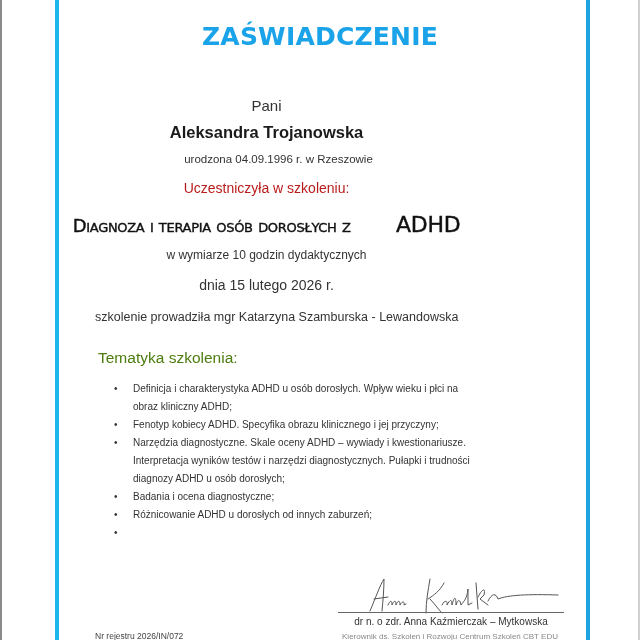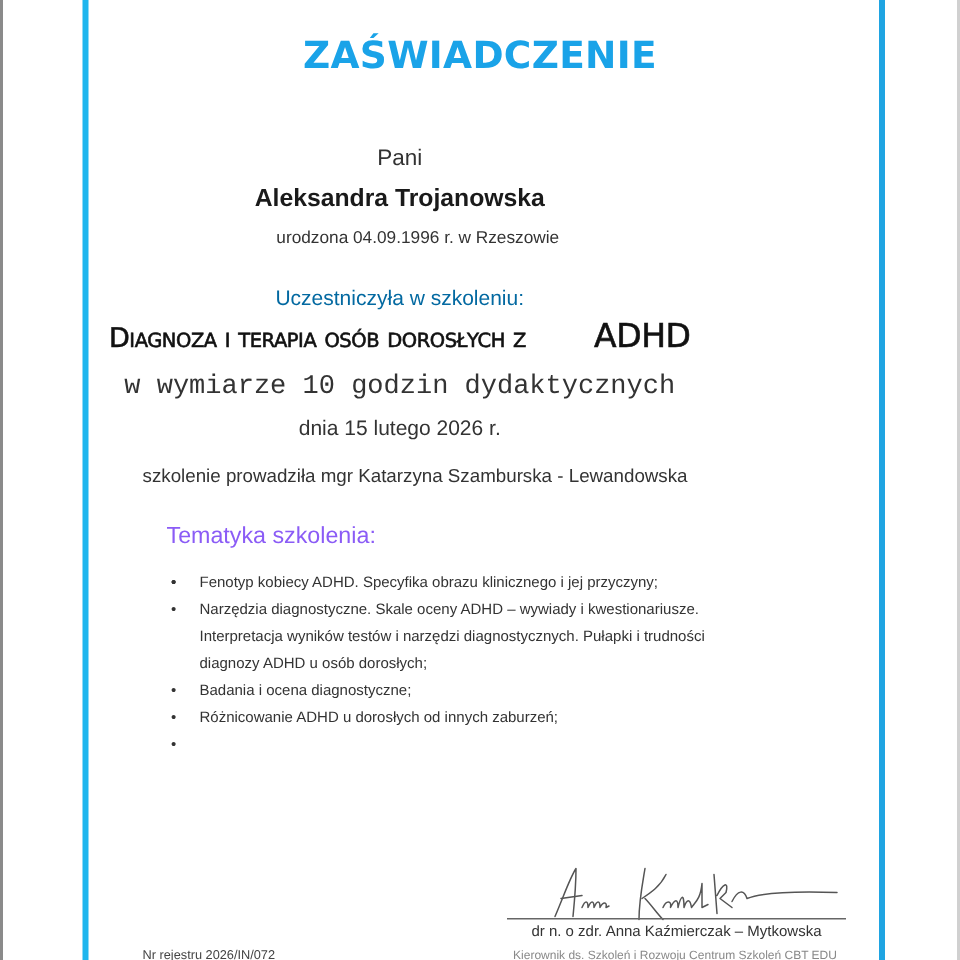--- a/index.html
+++ b/index.html
@@ -35,39 +35,39 @@
       font-size: 25px;
       letter-spacing: 0.2px;
       color: #1aa3e8;
     }
     .center {
       position: absolute; left: 0; width: 533px; text-align: center;
     }
     .salutation { top: 97px; font-size: 15px; color: #333; }
     .name { top: 123px; font-size: 16.5px; font-weight: bold; color: #1a1a1a; }
     .born { top: 153px; font-size: 11.5px; color: #333; margin-left: 12px; }
-    .participated { top: 190px; font-size: 14px; color: #0369a1; }
+    .participated { top: 180px; font-size: 14px; color: #b91c1c; }
     .course-title {
       top: 212px;
       font-family: "DejaVu Sans", sans-serif;
       font-size: 18px;
       font-variant: small-caps;
       font-weight: normal;
       color: #111;
       letter-spacing: -0.3px;
       -webkit-text-stroke: 0.4px #111;
     }
     .course-title .big { font-size: 22px; margin-left: 40px; }
-    .hours { top: 248px; font-size: 18px; color: #333; font-family: Liberation Mono, monospace; }
+    .hours { top: 248px; font-size: 12px; color: #333; }
     .date { top: 277px; font-size: 14px; color: #333; }
     .trainer {
       position: absolute; left: 95px; top: 310px; font-size: 12.5px; color: #333;
     }
     .topics-heading {
-      position: absolute; left: 111px; top: 349px; font-size: 15.5px; color: #8b5cf6;
+      position: absolute; left: 98px; top: 349px; font-size: 15.5px; color: #4d7c0f;
     }
     .topics {
       position: absolute; left: 114px; top: 380px; width: 370px;
       margin: 0; padding: 0; list-style: none;
       font-size: 10px; line-height: 18px; color: #333;
     }
     .topics li {
       position: relative; padding-left: 19px; margin: 0;
     }
     .topics li .bullet {
@@ -111,21 +111,21 @@
 </div>
 
 <div class="center hours">w wymiarze 10 godzin dydaktycznych</div>
 <div class="center date">dnia 15 lutego 2026 r.</div>
 
 <div class="trainer">szkolenie prowadziła mgr Katarzyna Szamburska - Lewandowska</div>
 
 <div class="topics-heading">Tematyka szkolenia:</div>
 
 <ul class="topics">
-  <li><span class="bullet">•</span></li>
+  <li><span class="bullet">•</span><span>Definicja i charakterystyka ADHD u osób dorosłych. Wpływ wieku i płci na obraz kliniczny ADHD;</span></li>
   <li><span class="bullet">•</span><span>Fenotyp kobiecy ADHD. Specyfika obrazu klinicznego i jej przyczyny;</span></li>
   <li><span class="bullet">•</span><span>Narzędzia diagnostyczne. Skale oceny ADHD – wywiady i kwestionariusze. Interpretacja wyników testów i narzędzi diagnostycznych. Pułapki i trudności diagnozy ADHD u osób dorosłych;</span></li>
   <li><span class="bullet">•</span><span>Badania i ocena diagnostyczne;</span></li>
   <li><span class="bullet">•</span><span>Różnicowanie ADHD u dorosłych od innych zaburzeń;</span></li>
   <li><span class="bullet">•</span></li>
 </ul>
 
 <svg class="signature-svg" viewBox="0 0 200 40" xmlns="http://www.w3.org/2000/svg">
   <g fill="none" stroke="#555" stroke-width="1" stroke-linecap="round" stroke-linejoin="round">
     <path d="M2 36 C 8 22, 12 10, 16 4 C 16 14, 15 26, 14 36"></path>

